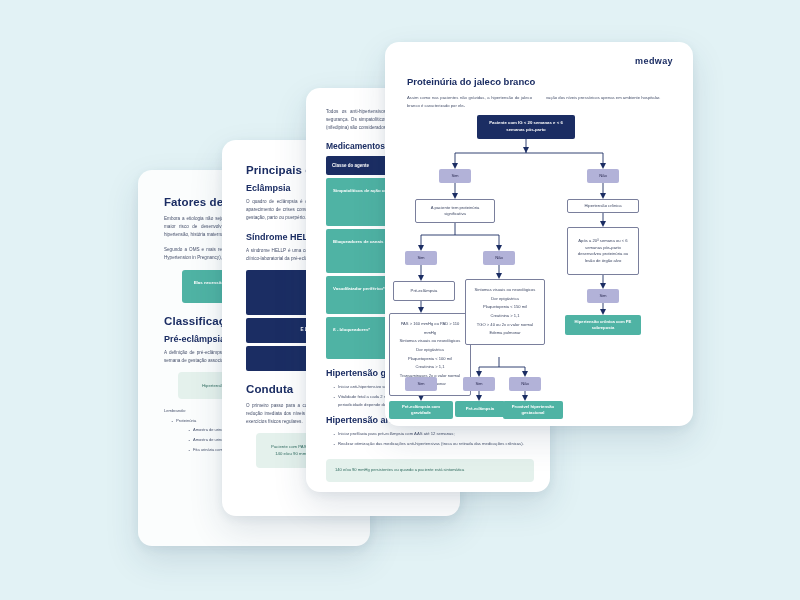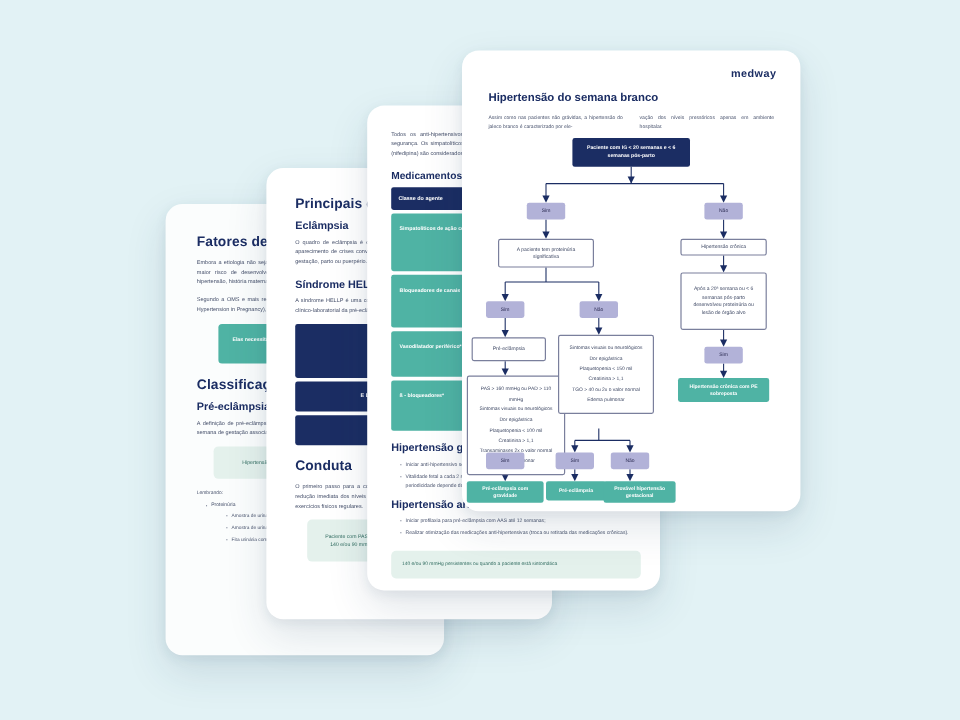--- a/index.html
+++ b/index.html
@@ -28,21 +28,21 @@
 
   
   #card2{ left:222px; top:140px; width:238px; height:376px; }
   #card2 .pad{ padding:24px 20px 10px 24px; }
 
   
   #card3{ left:306px; top:88px; width:244px; height:404px; }
   #card3 .pad{ padding:20px 18px 10px 20px; }
 
   
-  #card4{ left:385px; top:42px; width:282px; height:384px; }
+  #card4{ left:385px; top:42px; width:308px; height:384px; }
 
   
   .h1{ color:#1b2d63; font-size:11.5px; font-weight:bold; letter-spacing:.1px; margin:0 0 7px 0;}
   .h2{ color:#1b2d63; font-size:9px; font-weight:bold; margin:0 0 5px 0;}
   .h3{ color:#1b2d63; font-size:8.5px; font-weight:bold; margin:9px 0 4px 0;}
   .body{ color:#46506b; font-size:4.6px; line-height:1.75; margin:0 0 7px 0; text-align:justify;}
   .tiny{ color:#46506b; font-size:4.1px; line-height:1.8; margin:0;}
   ul.bul{ margin:2px 0 6px 0; padding-left:7px; list-style:none;}
   ul.bul li{ color:#46506b; font-size:4.2px; line-height:1.75; margin-bottom:3px; position:relative; padding-left:5px;}
   ul.bul li:before{ content:"·"; position:absolute; left:0; top:-1px; font-size:7px; color:#46506b;}
@@ -182,21 +182,21 @@
         <li>Iniciar profilaxia para pré-eclâmpsia com AAS até 12 semanas;</li>
         <li>Realizar otimização das medicações anti-hipertensivas (troca ou retirada das medicações crônicas).</li>
       </ul>
     </div>
     <div class="bottomnote">140 e/ou 90 mmHg persistentes ou quando a paciente está sintomática</div>
   </div>
 
   <div class="card" id="card4">
     <div class="c4pad">
       <div class="logo">medway</div>
-      <div class="c4title">Hipertensão do semana branco</div>
+      <div class="c4title">Proteinúria do jaleco branco</div>
       <div class="c4intro">
         <p>Assim como nas pacientes não grávidas, a hipertensão do jaleco branco é caracterizado por ele-</p>
         <p>vação dos níveis pressóricos apenas em ambiente hospitalar.</p>
       </div>
 
       <div class="flow">
         <svg width="238" height="294">
           <g stroke="#1b2d63" stroke-width="0.9" fill="none">
 
             <path d="M119,26 L119,40"></path>

